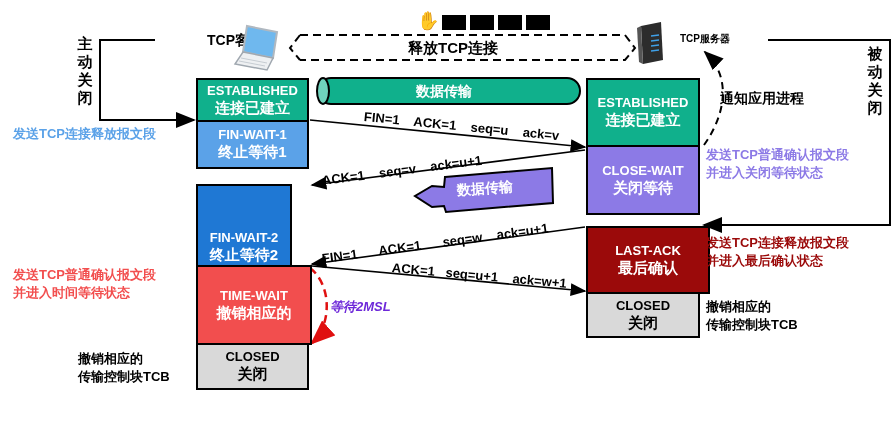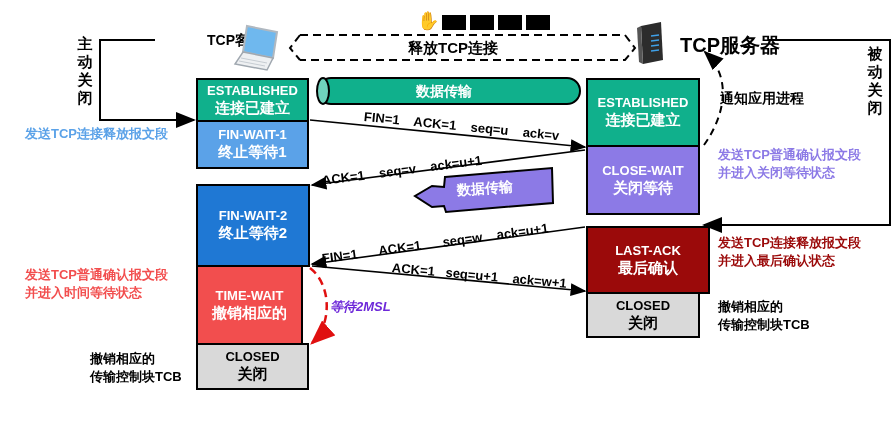--- a/index.html
+++ b/index.html
@@ -1,21 +1,21 @@
 <!DOCTYPE html>
 <html><head>
 <meta charset="utf-8">
 <style>
   html, body { margin:0; padding:0; background:#ffffff; }
   body { width:896px; height:422px; position:relative; overflow:hidden; font-family:"Liberation Sans","DejaVu Sans",sans-serif; }
   .abs { position:absolute; }
   .state { position:absolute; box-sizing:border-box; border:2px solid #000; display:flex; flex-direction:column; align-items:center; justify-content:center; color:#fff; font-weight:bold; text-align:center; line-height:1.25; }
   .state .en { font-size:13px; }
   .state .zh { font-size:15px; }
-  .note { position:absolute; font-weight:bold; font-size:13px; line-height:1.35; white-space:nowrap;margin-left:12px; }
+  .note { position:absolute; font-weight:bold; font-size:13px; line-height:1.35; white-space:nowrap; }
   .vert { position:absolute; font-weight:bold; font-size:15px; line-height:1.2; width:16px; text-align:center; }
   .seg { position:absolute; font-weight:bold; font-size:13px; white-space:nowrap; transform-origin:left center; }
   svg { position:absolute; left:0; top:0; }
 </style>
 </head>
 <body>
 
 <svg width="896" height="422">
   <defs>
     <marker id="ah" markerWidth="10" markerHeight="8" refX="9" refY="4" orient="auto">
@@ -46,21 +46,21 @@
     <ellipse cx="323" cy="91" rx="6" ry="13" fill="#6fd3bd" stroke="#000" stroke-width="2"></ellipse>
   </g>
 
   <polygon points="445,177 552,168 553,203 446,212 444,206 432,207 415,196 432,186 444,187" fill="#8c7ae6" stroke="#000" stroke-width="2"></polygon>
 </svg>
 
 <div class="vert" style="left:77px;top:35px;">主<br>动<br>关<br>闭</div>
 <div class="vert" style="left:867px;top:45px;">被<br>动<br>关<br>闭</div>
 
 <div class="abs" style="left:163px;top:32px;font-weight:bold;font-size:14px;margin-left:44px;">TCP客户</div>
-<div class="abs" style="left:680px;top:32px;font-weight:bold;font-size:20px;">TCP服务器</div>
+<div class="abs" style="left:680px;top:32px;font-weight:bold;font-size:10px;">TCP服务器</div>
 
 <div class="abs" style="left:233px;top:24px;width:46px;height:48px;">
   <svg width="46" height="48" style="position:absolute;left:0;top:0;">
     <polygon points="14,2 44,8 40,34 10,28" fill="#6fb8ee" stroke="#b0b8c0" stroke-width="2"></polygon>
     <polygon points="10,28 40,34 34,46 2,40" fill="#eef0f2" stroke="#a0a8b0" stroke-width="1.5"></polygon>
     <line x1="8" y1="34" x2="34" y2="39" stroke="#c6ccd2"></line>
     <line x1="6" y1="37" x2="32" y2="42" stroke="#c6ccd2"></line>
   </svg>
 </div>
 
@@ -88,25 +88,25 @@
 <div class="abs" style="left:457px;top:180px;font-weight:bold;font-size:14px;color:#fff;transform:rotate(-4deg);">数据传输</div>
 
 <div class="state" style="left: 196px; top: 78px; width: 113px; height: 44px; background: rgb(16, 176, 140);">
   <span class="en">ESTABLISHED</span>
   <span class="zh">连接已建立</span>
 </div>
 <div class="state" style="left: 196px; top: 120px; width: 113px; height: 49px; background: rgb(91, 162, 232);">
   <span class="en">FIN-WAIT-1</span>
   <span class="zh">终止等待1</span>
 </div>
-<div class="state" style="left: 196px; top: 184px; width: 114px; height: 83px; background: rgb(31, 120, 212);">
+<div class="state" style="left: 196px; top: 184px; width: 96px; height: 83px; background: rgb(31, 120, 212); justify-content: flex-end;">
   <span class="en">FIN-WAIT-2</span>
   <span class="zh">终止等待2</span>
 </div>
-<div class="state" style="left: 196px; top: 265px; width: 107px; height: 80px; background: rgb(242, 78, 78);">
+<div class="state" style="left: 196px; top: 265px; width: 116px; height: 80px; background: rgb(242, 78, 78);">
   <span class="en">TIME-WAIT</span>
   <span class="zh">撤销相应的</span>
 </div>
 <div class="state" style="left: 196px; top: 343px; width: 113px; height: 47px; color: rgb(0, 0, 0); background: rgb(217, 217, 217);">
   <span class="en">CLOSED</span>
   <span class="zh">关闭</span>
 </div>
 
 <div class="state" style="left: 586px; top: 78px; width: 114px; height: 69px; background: rgb(16, 176, 140);">
   <span class="en">ESTABLISHED</span>

